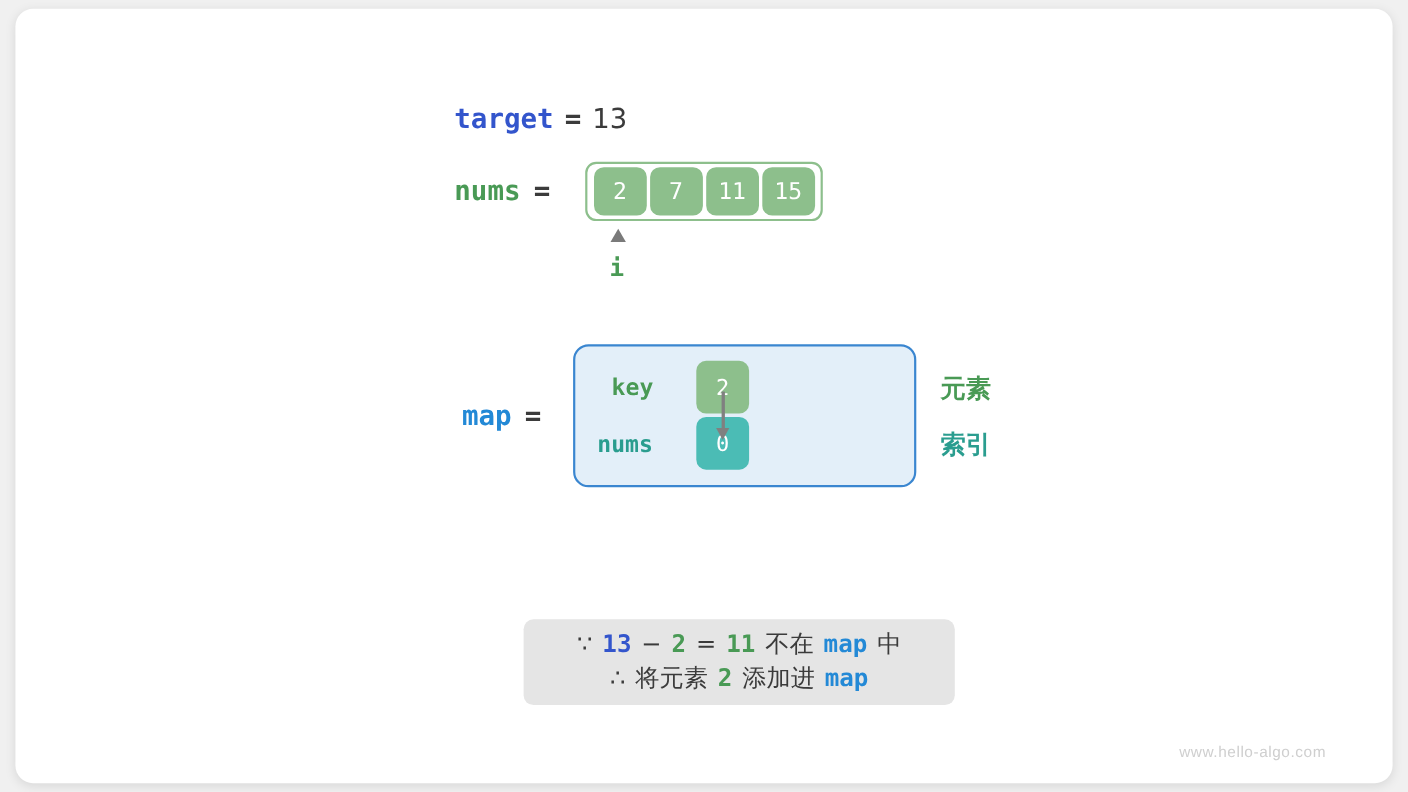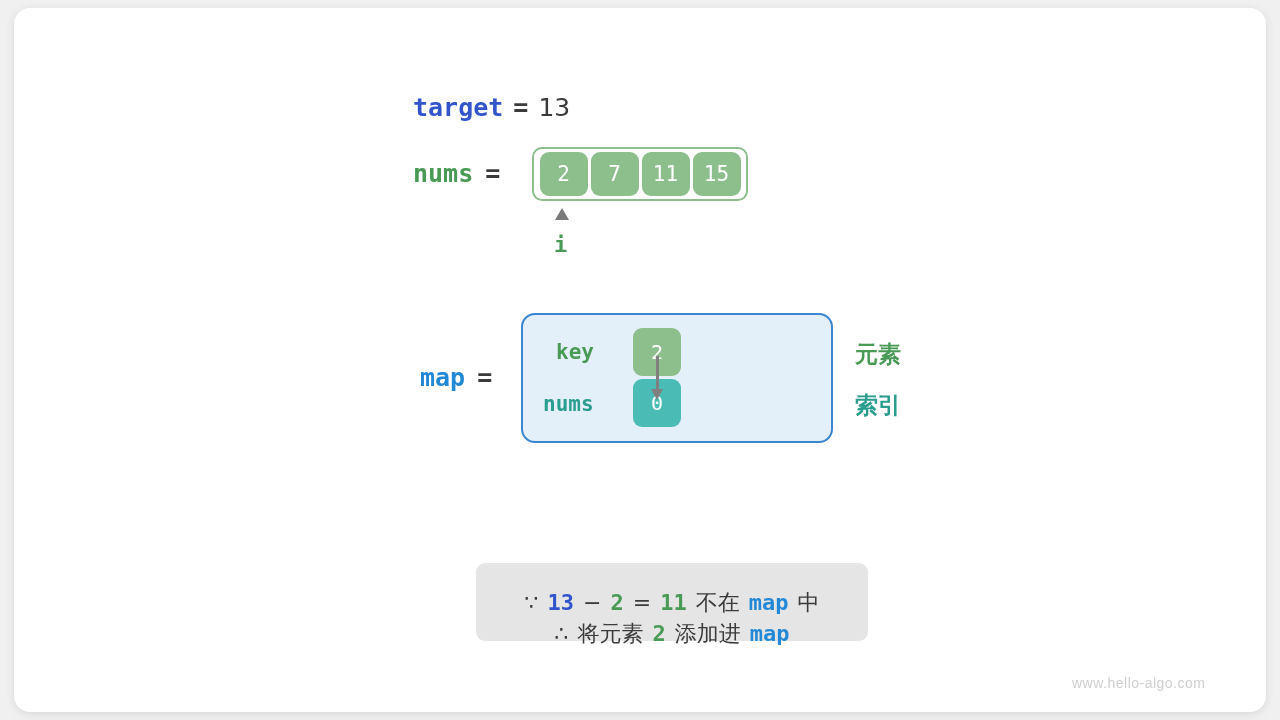--- a/index.html
+++ b/index.html
@@ -180,21 +180,21 @@
   }
   #caption .mono { font-size: 22px; }
 
   
   #note-box {
     left: 476px; top: 563px;
     width: 392px; height: 78px;
     background: #e5e5e5;
     border-radius: 9px;
     box-sizing: border-box;
-    padding: 24px 22px;
+    padding: 8px 22px;
   }
   .note-line {
     font-size: 22px;
     line-height: 31px;
     white-space: nowrap;
     color: #3b3b3b;
     font-family: "DejaVu Sans", sans-serif;
   }
   .note-line .mono { font-size: 22px; }
   .note-line .op { color: #3b3b3b; }

